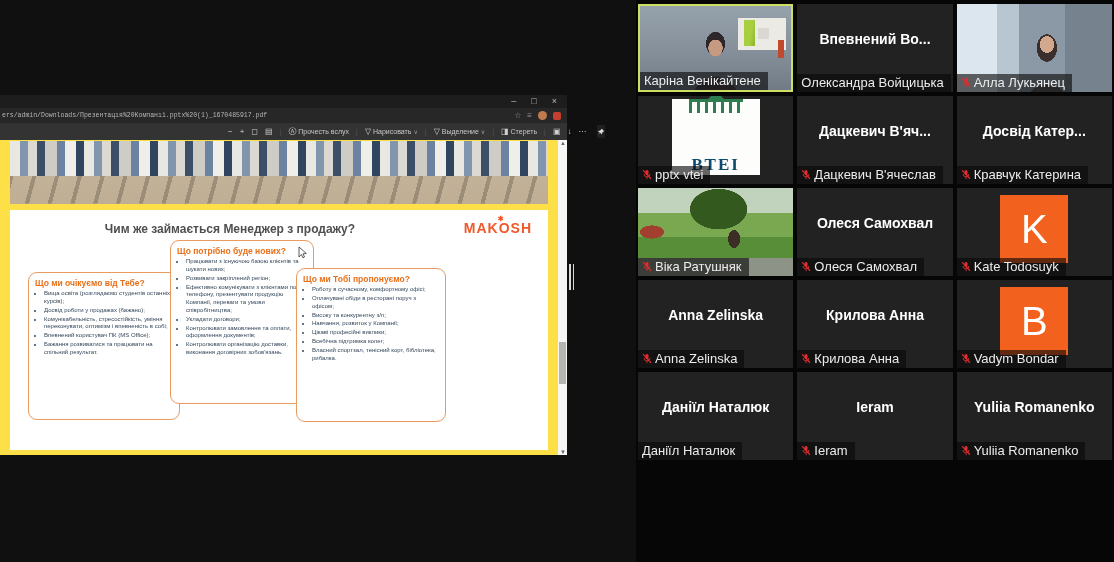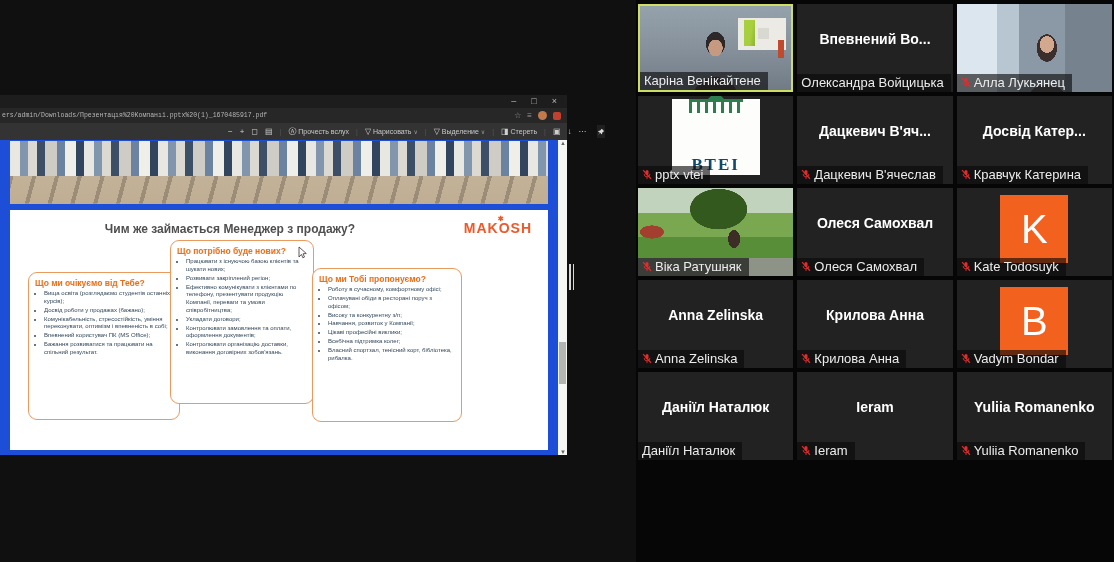--- a/index.html
+++ b/index.html
@@ -18,42 +18,42 @@
   .addressbar .url{flex:1;white-space:nowrap;overflow:hidden;font-family:"Liberation Mono",monospace;font-size:6.5px;}
   .addr-ico{color:#9a9a9a;font-size:8px;line-height:8px;}
   .avatar-dot{width:9px;height:9px;border-radius:50%;background:#c07a4e;}
   .warn-dot{width:8px;height:8px;border-radius:2px;background:#c4402e;}
   .pdfbar{height:17px;background:#333;display:flex;align-items:center;font-size:7px;color:#c9c9c9;
           padding-left:228px;gap:7px;white-space:nowrap;}
   .pdfbar .ico{font-size:8px;color:#cfcfcf;}
   .pdfbar .sep{color:#555;}
   .pdfbar .chev{font-size:6px;color:#9a9a9a;}
   .pin-btn{margin-left:4px;width:14px;height:13px;background:#1f1f1f;display:flex;align-items:center;justify-content:center;}
-  .content{position:relative;flex:1;background:#1d4ed8;overflow:hidden;padding-left:30px;}
+  .content{position:relative;flex:1;background:#fde047;overflow:hidden;padding-left:30px;}
 
   
   .photo-page{position:absolute;left:10px;top:1px;width:538px;height:63px;
     background-image:
       repeating-linear-gradient(90deg,#e9e7e2 0 10px,#8196ad 10px 18px,#dcd9d3 18px 27px,#3c4f66 27px 35px,#cfccc5 35px 47px,#6b83a0 47px 55px,#f0eee9 55px 66px,#31455e 66px 74px),
       repeating-linear-gradient(105deg,rgba(60,50,40,.28) 0 4px,rgba(0,0,0,0) 4px 22px),
       linear-gradient(#c7b79e,#bfae94);
     background-size:100% 56%,100% 47%,100% 100%;
     background-position:0 0,0 100%,0 0;background-repeat:no-repeat;}
   .slide-page{position:absolute;left:10px;top:70px;width:538px;height:240px;background:#fff;color:#33475B;}
   .slide-title{position:absolute;left:55px;top:12px;width:330px;text-align:center;
                font-size:12px;font-weight:bold;color:#4f4f4f;}
   .logo{position:absolute;right:16px;top:10px;color:#F0582A;font-weight:bold;font-size:14px;letter-spacing:1px;}
   .logo i{position:absolute;top:-5px;left:34px;font-size:7px;font-style:normal;}
   .sbox{position:absolute;border:1px solid #e89a5f;border-radius:9px;padding:5px 6px;background:#fff;}
   .sbox h3{margin:0 0 2px 0;font-size:8.5px;line-height:1.2;color:#E8701A;}
   .sbox ul{margin:0;padding-left:9px;font-size:6px;line-height:1.3;}
   .sbox li{margin:0 0 1px 0;}
   .box-expect{left:18px;top:62px;width:138px;height:136px;}
   .box-tasks{left:160px;top:30px;width:130px;height:152px;}
-  .box-offer{left:302px;top:58px;width:136px;height:142px;}
+  .box-offer{left:286px;top:58px;width:136px;height:142px;}
   .cursor{position:absolute;left:288px;top:36px;}
 
   .pdf-scrollbar{position:absolute;right:0;top:0;bottom:0;width:9px;background:#f6f6f4;}
   .pdf-scrollbar .thumb{position:absolute;left:1px;right:1px;top:64%;height:42px;background:#b4b4b1;}
   .pdf-scrollbar .arr{position:absolute;left:2px;font-size:6px;color:#666;}
   .splitter{position:absolute;left:569px;top:264px;display:flex;gap:2px;cursor:col-resize;}
   .splitter i{display:block;width:1.5px;height:26px;background:#d7d7d7;}
 
   
   .grid{position:absolute;left:638px;top:4px;width:474px;display:grid;

